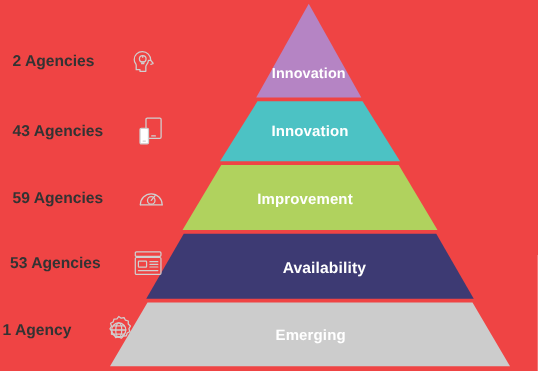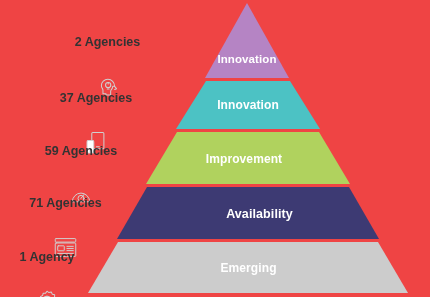--- a/index.html
+++ b/index.html
@@ -38,23 +38,22 @@
     pointer-events: none;
   }
   .tier-label.sz-small { font-size: 11.5px; }
   .tier-label.sz-mid   { font-size: 12px; }
   .tier-label.sz-big   { font-size: 12.5px; }
 
   
   .callout {
     position: absolute;
     display: flex;
-    flex-direction: column;
     align-items: center;
-    justify-content: space-between;
+    justify-content: flex-start;
     gap: 25px;
     white-space: nowrap;
   }
   .callout-text {
     font-size: 12.5px;
     font-weight: bold;
     color: #333333;
     line-height: 1;
   }
   .callout-icon {
@@ -106,21 +105,21 @@
         <path d="M19.2 11.3l1.9 2.2c.2.3.1.6-.2.7l-1.6.5"></path>
         <circle cx="12.2" cy="9.9" r="2.9"></circle>
         <path d="M10.9 12.6h2.6"></path>
         <path d="M11.2 14.1h2"></path>
         <path d="M12.2 7.4v1.2"></path>
       </svg>
     </span>
   </div>
 
   <div class="callout" style="left:10px; top:92px; width:172px;">
-    <span class="callout-text">37 Agencies</span>
+    <span class="callout-text">43 Agencies</span>
     <span class="callout-icon">
       <svg width="22" height="24" viewBox="0 0 24 26" fill="none" stroke="#d0d0d0" stroke-width="1.1" stroke-linecap="round" stroke-linejoin="round">
         <rect x="7.4" y="1.6" width="13.2" height="17.6" rx="1.1"></rect>
         <path d="M12.4 17.1h3.2"></path>
         <rect x="2.2" y="10.4" width="7.4" height="13.6" rx="1.1" fill="#ffffff"></rect>
         <path d="M4.9 21.6h2"></path>
         <path d="M4" y1="12.6"></path>
       </svg>
     </span>
   </div>
@@ -131,21 +130,21 @@
       <svg width="22" height="20" viewBox="0 0 24 22" fill="none" stroke="#d0d0d0" stroke-width="1.1" stroke-linecap="round" stroke-linejoin="round">
         <path d="M2.4 17.4a9.6 9.6 0 0 1 19.2 0"></path>
         <path d="M2.4 17.4h19.2"></path>
         <circle cx="12" cy="13.6" r="3.3"></circle>
         <path d="M12 13.6l3.4-4.3"></path>
       </svg>
     </span>
   </div>
 
   <div class="callout" style="left:8px; top:197px; width:115px;">
-    <span class="callout-text">71 Agencies</span>
+    <span class="callout-text">53 Agencies</span>
     <span class="callout-icon">
       <svg width="23" height="21" viewBox="0 0 26 23" fill="none" stroke="#d0d0d0" stroke-width="1.1" stroke-linecap="round" stroke-linejoin="round">
         <rect x="1.4" y="1.4" width="23.2" height="4" rx="1"></rect>
         <rect x="1.4" y="6.4" width="23.2" height="15.2" rx="1"></rect>
         <rect x="4.2" y="9.6" width="7.4" height="5.6" rx="0.6"></rect>
         <path d="M14.6 10.2h7.2"></path>
         <path d="M14.6 12.6h7.2"></path>
         <path d="M14.6 15h7.2"></path>
         <path d="M4.2 18.2h17.6"></path>
       </svg>

